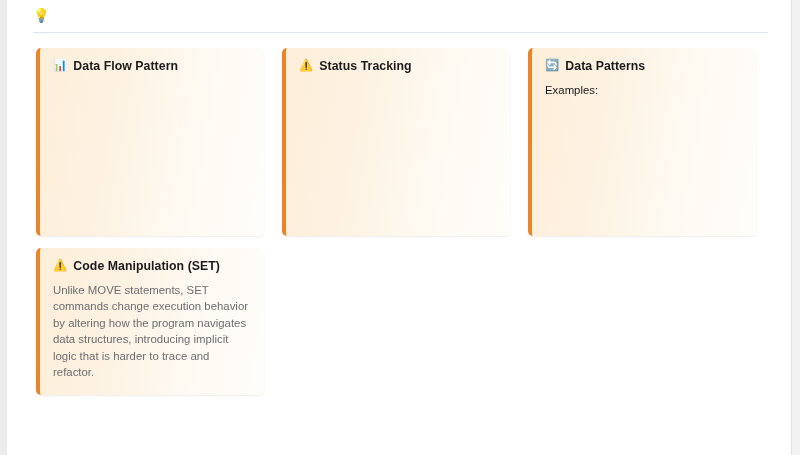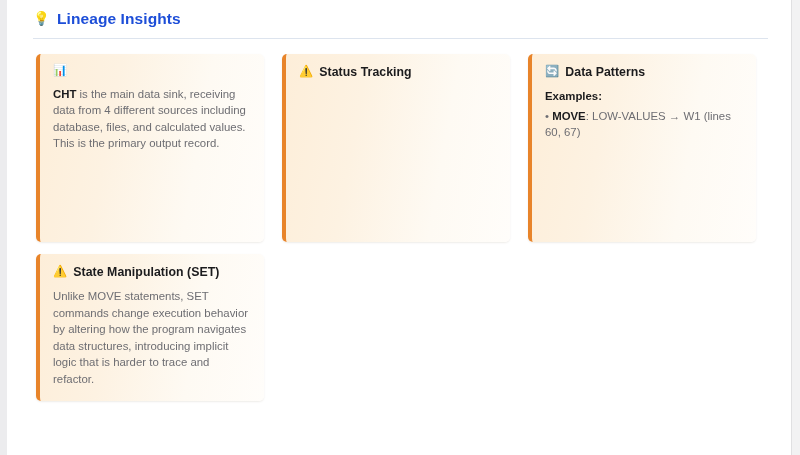--- a/index.html
+++ b/index.html
@@ -113,21 +113,21 @@
   }
   .card-body p:last-child { margin-bottom: 0; }
   .card-body b, .card-body strong {
     color: #1b1b1d;
     font-weight: 700;
   }
 
   .sub-label {
     margin: 0 0 3px 0 !important;
     font-size: 11.4px;
-    font-weight: 700;
+    font-weight: 400;
     color: #1b1b1d !important;
     line-height: 16px;
   }
   .example-line {
     margin: 0 0 11px 0 !important;
     font-size: 11.4px;
     line-height: 16.5px;
     color: #6d6d72;
   }
   .rec-line .rec-bulb {
@@ -141,58 +141,54 @@
 <div class="page">
 
   <div class="rail-left"></div>
   <div class="rail-right"></div>
 
   <div class="content">
 
     <div class="header">
       <div class="header-title">
         <span class="bulb">💡</span>
-        <span>Lineage Insights</span>
       </div>
     </div>
     <div class="divider"></div>
 
     <div class="grid">
 
       <div class="card tall">
         <div class="card-head">
           <span class="card-icon">📊</span>
-        </div>
-        <div class="card-body">
-          <p><b>CHT</b><span> is the main data sink, receiving data from 4 different sources including database, files, and calculated values. This is the primary output record.</span></p>
+          <span class="card-title">Data Flow Pattern</span>
         </div>
       </div>
 
       <div class="card tall">
         <div class="card-head">
           <span class="card-icon">⚠️</span>
           <span class="card-title">Status Tracking</span>
         </div>
       </div>
 
       <div class="card tall">
         <div class="card-head">
           <span class="card-icon">🔄</span>
           <span class="card-title">Data Patterns</span>
         </div>
         <div class="card-body">
           <p class="sub-label">Examples:</p>
-          <p class="example-line"><span>•</span> <b>MOVE</b><span>: LOW-VALUES → W1 (lines 60, 67)</span></p>
         </div>
       </div>
 
       <div class="card">
         <div class="card-head">
           <span class="card-icon">⚠️</span>
-          <span class="card-title">State Manipulation (SET)</span>
+          <span class="card-title">Code Manipulation (SET)</span>
         </div>
         <div class="card-body">
           <p>Unlike MOVE statements, SET commands change execution behavior by altering how the program navigates data structures, introducing implicit logic that is harder to trace and refactor.</p>
 
         </div>
       </div>
 
     </div>
   </div>
 </div>

